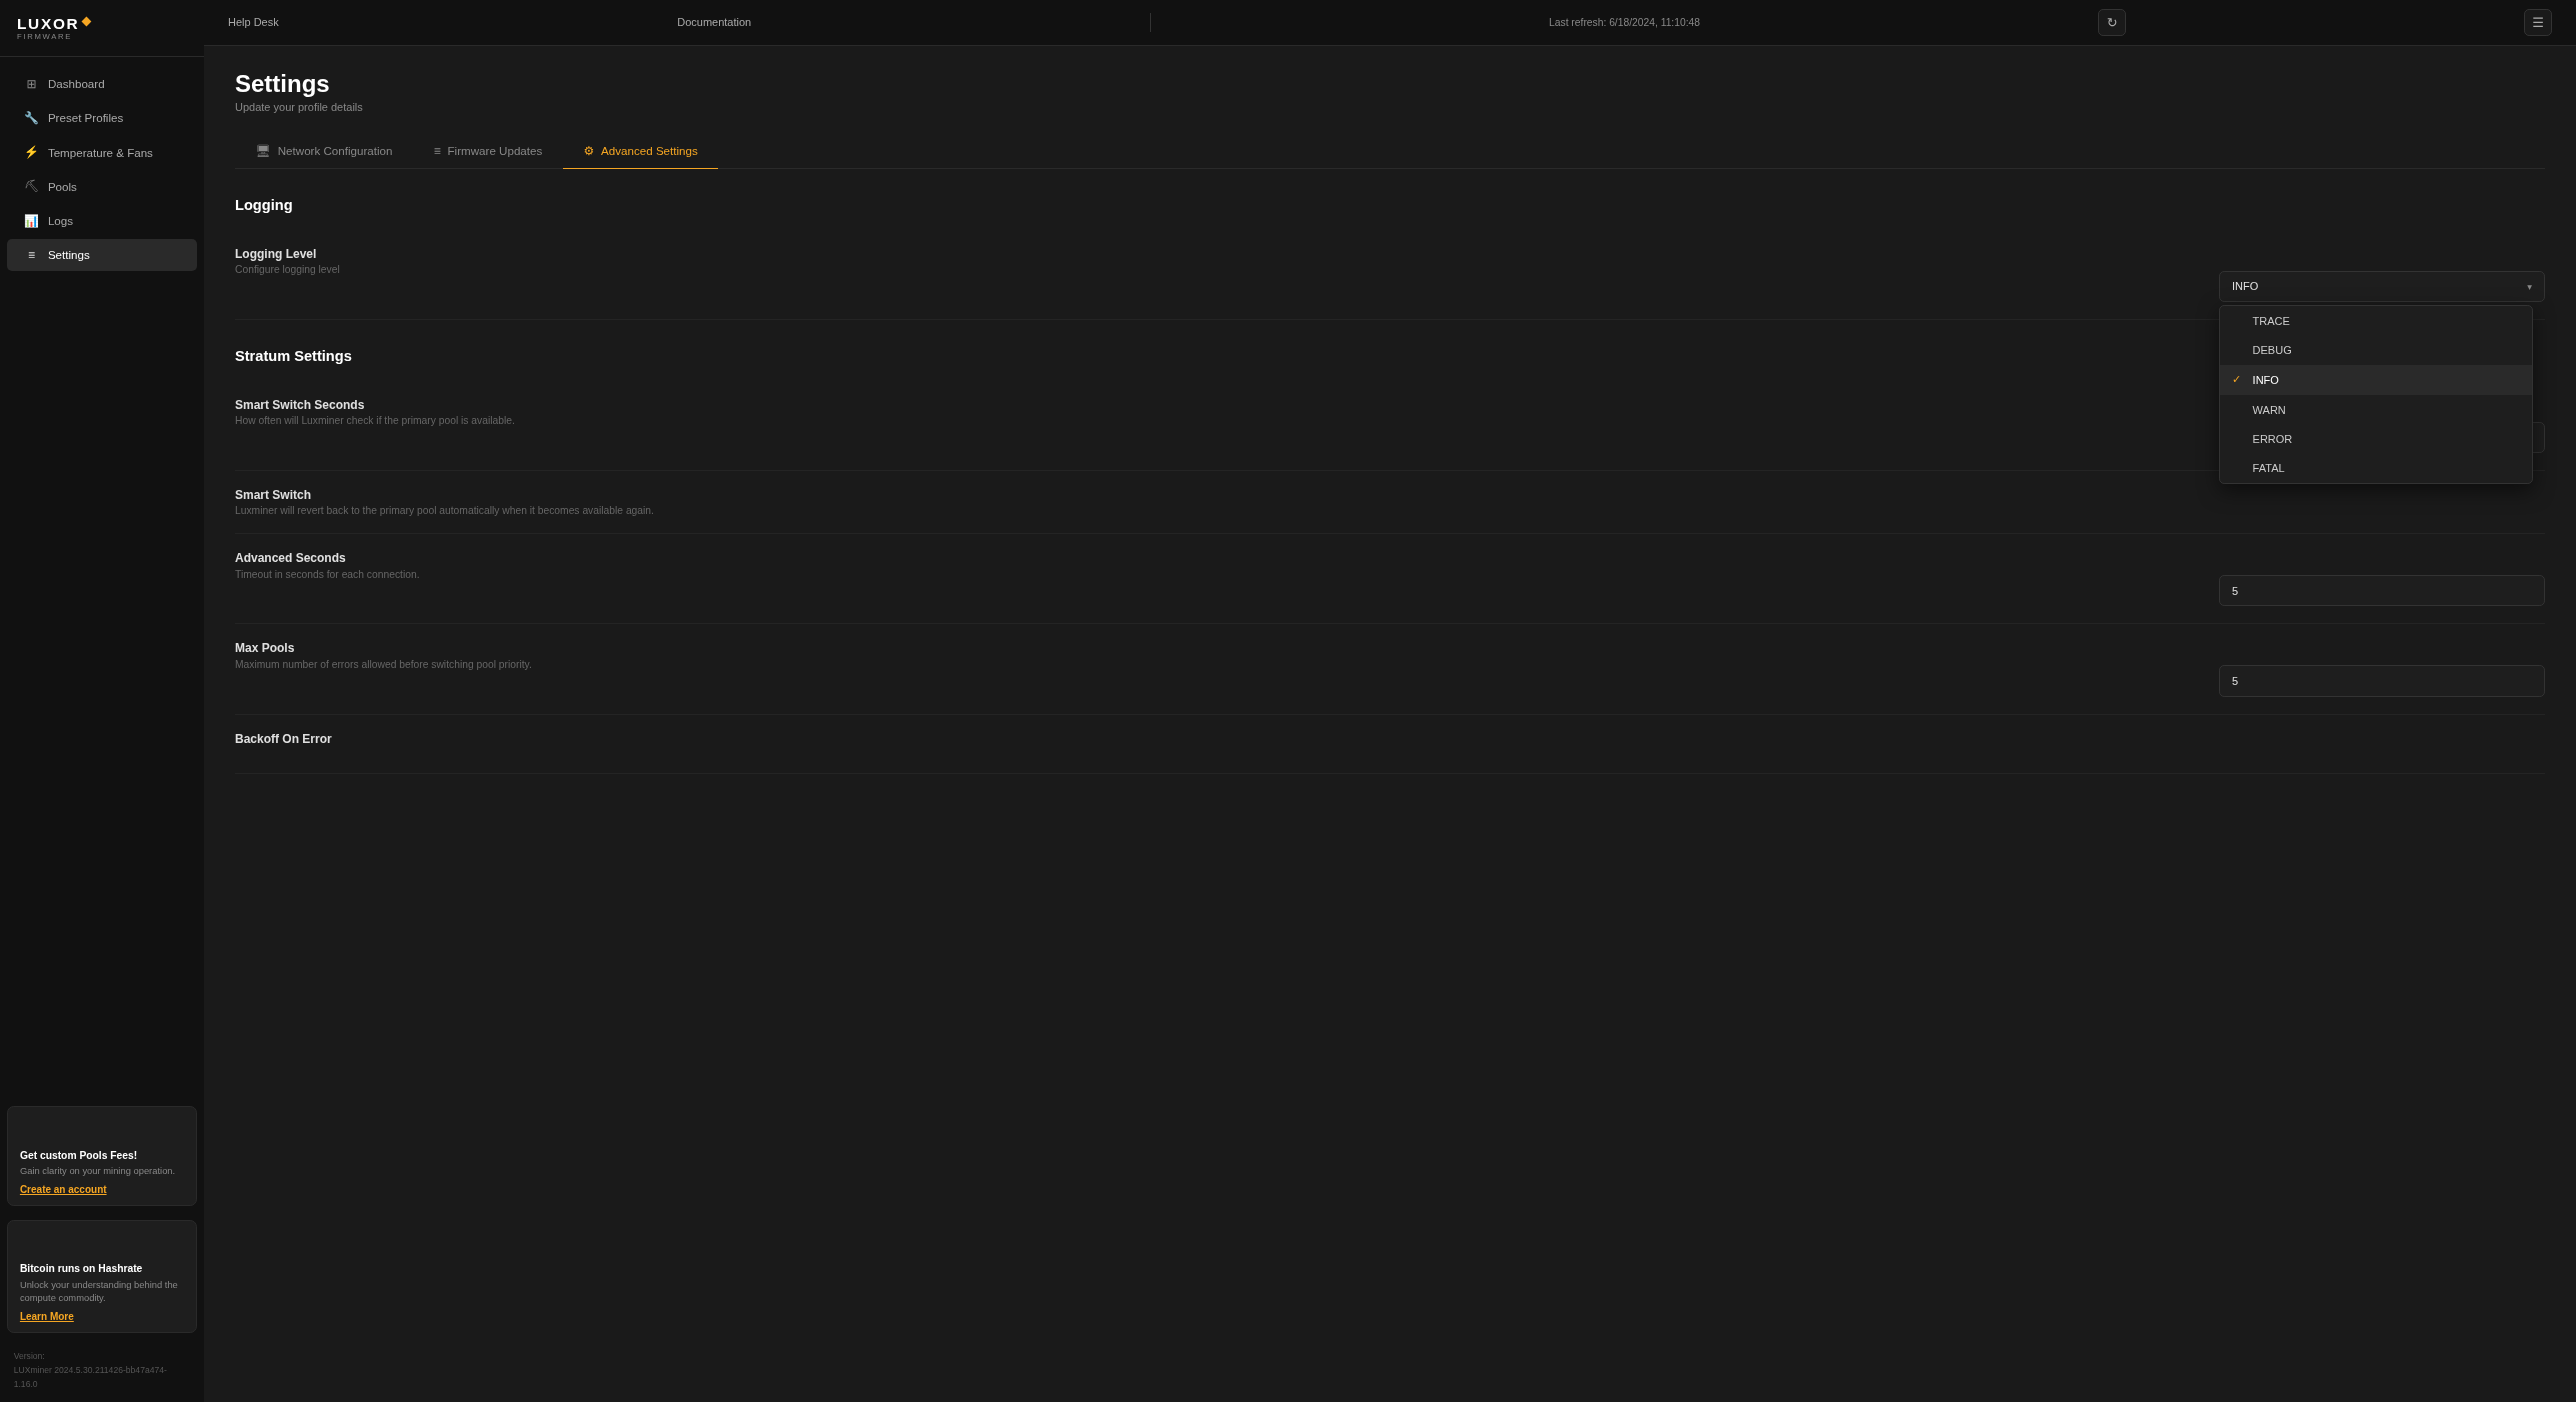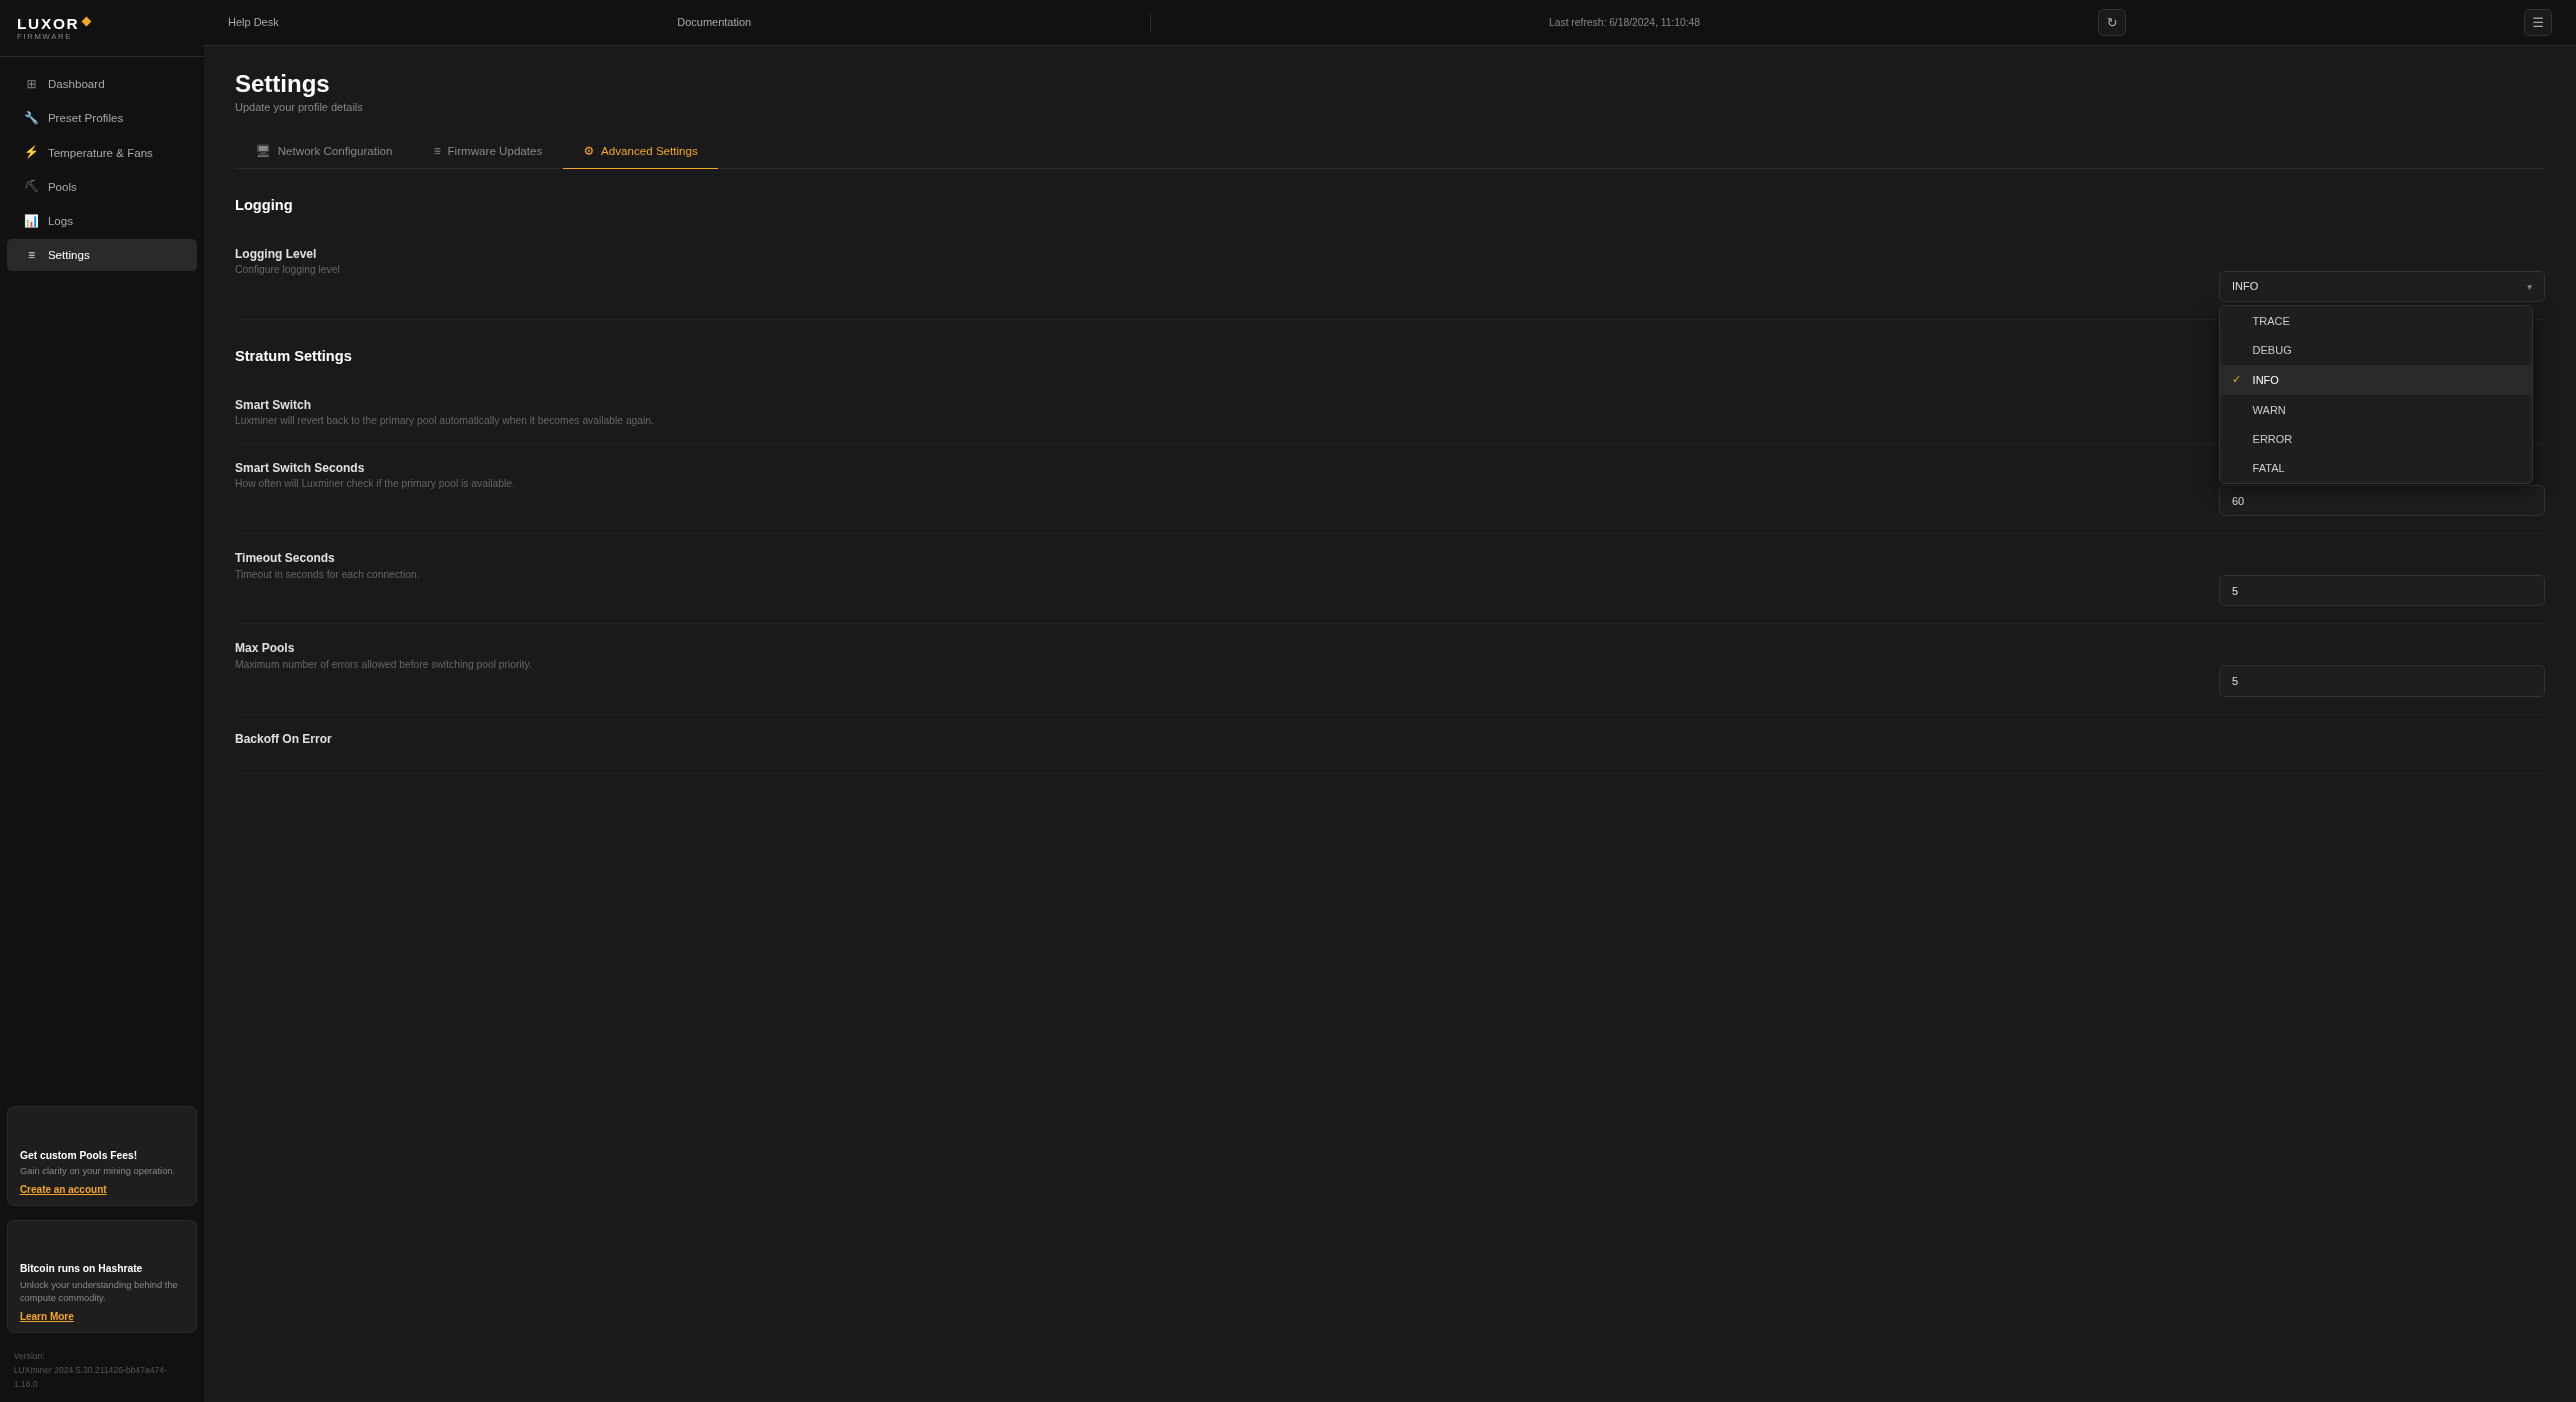--- a/index.html
+++ b/index.html
@@ -428,41 +428,41 @@
           </div>
         </div>
       </div>
     </div>
 
     <div style="margin-top: 27.5px;">
       <h2 class="section-title">Stratum Settings</h2>
 
       <div class="setting-row">
         <div class="setting-info">
+          <div class="setting-label">Smart Switch Seconds</div>
+          <div class="setting-desc">How often will Luxminer check if the primary pool is available.</div>
+        </div>
+        <div class="setting-control">
+          <input class="number-input" type="number" value="60" style="">
+        </div>
+      </div>
+
+      <div class="setting-row">
+        <div class="setting-info">
           <div class="setting-label">Smart Switch</div>
           <div class="setting-desc">Luxminer will revert back to the primary pool automatically when it becomes available again.</div>
         </div>
         <div class="setting-control">
           
         </div>
       </div>
 
       <div class="setting-row">
         <div class="setting-info">
-          <div class="setting-label">Smart Switch Seconds</div>
-          <div class="setting-desc">How often will Luxminer check if the primary pool is available.</div>
-        </div>
-        <div class="setting-control">
-          <input class="number-input" type="number" value="60" style="">
-        </div>
-      </div>
-
-      <div class="setting-row">
-        <div class="setting-info">
-          <div class="setting-label">Timeout Seconds</div>
+          <div class="setting-label">Advanced Seconds</div>
           <div class="setting-desc">Timeout in seconds for each connection.</div>
         </div>
         <div class="setting-control">
           <input class="number-input" type="number" value="5" style="">
         </div>
       </div>
 
       <div class="setting-row">
         <div class="setting-info">
           <div class="setting-label">Max Pools</div>

